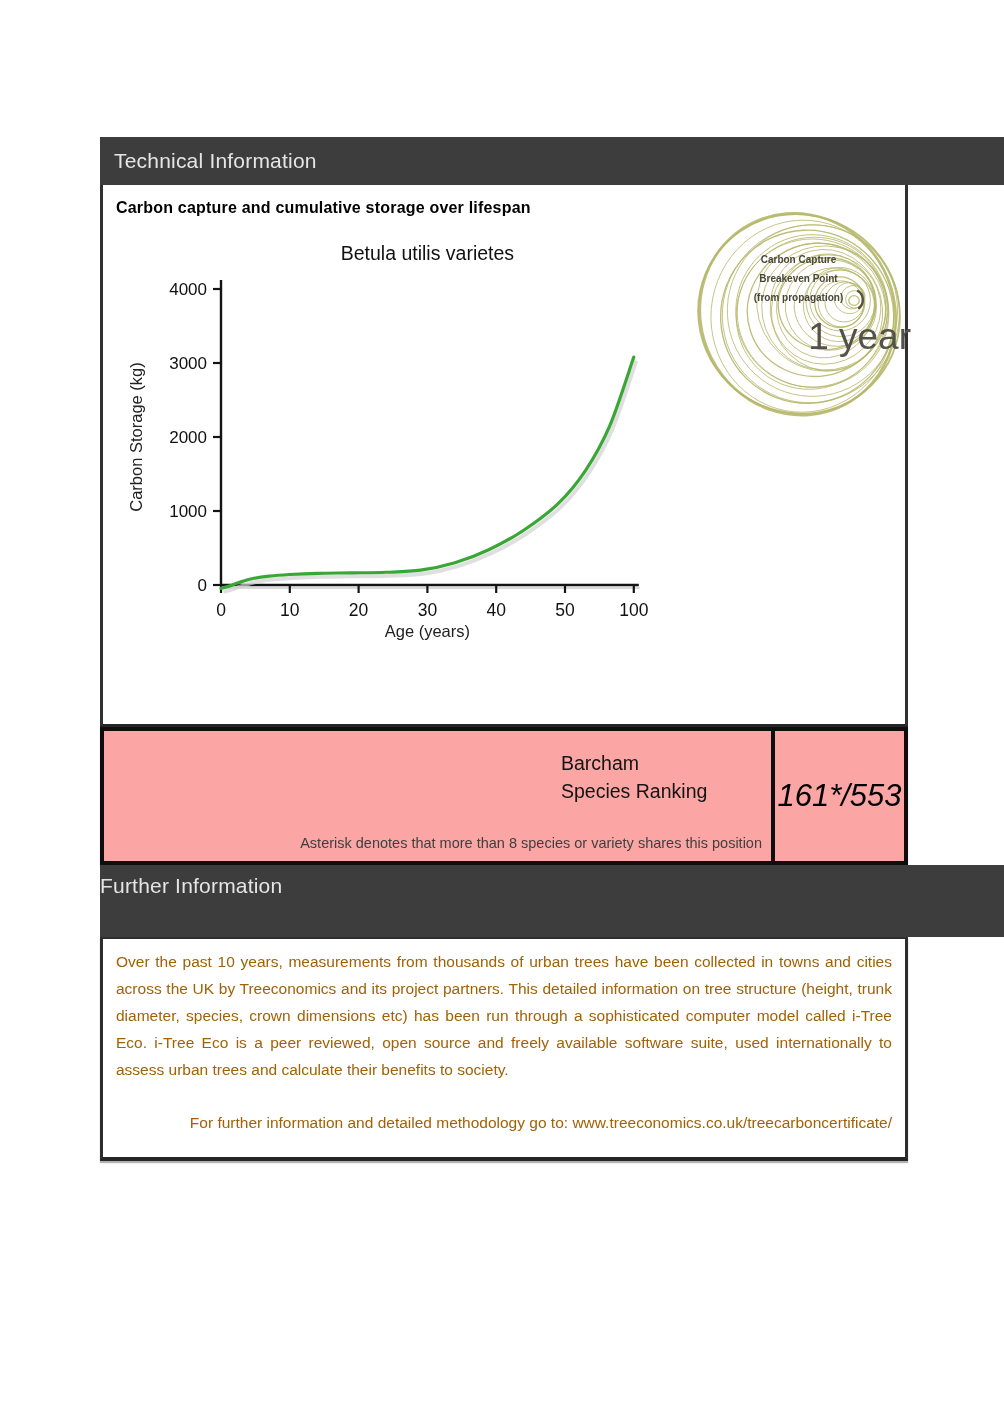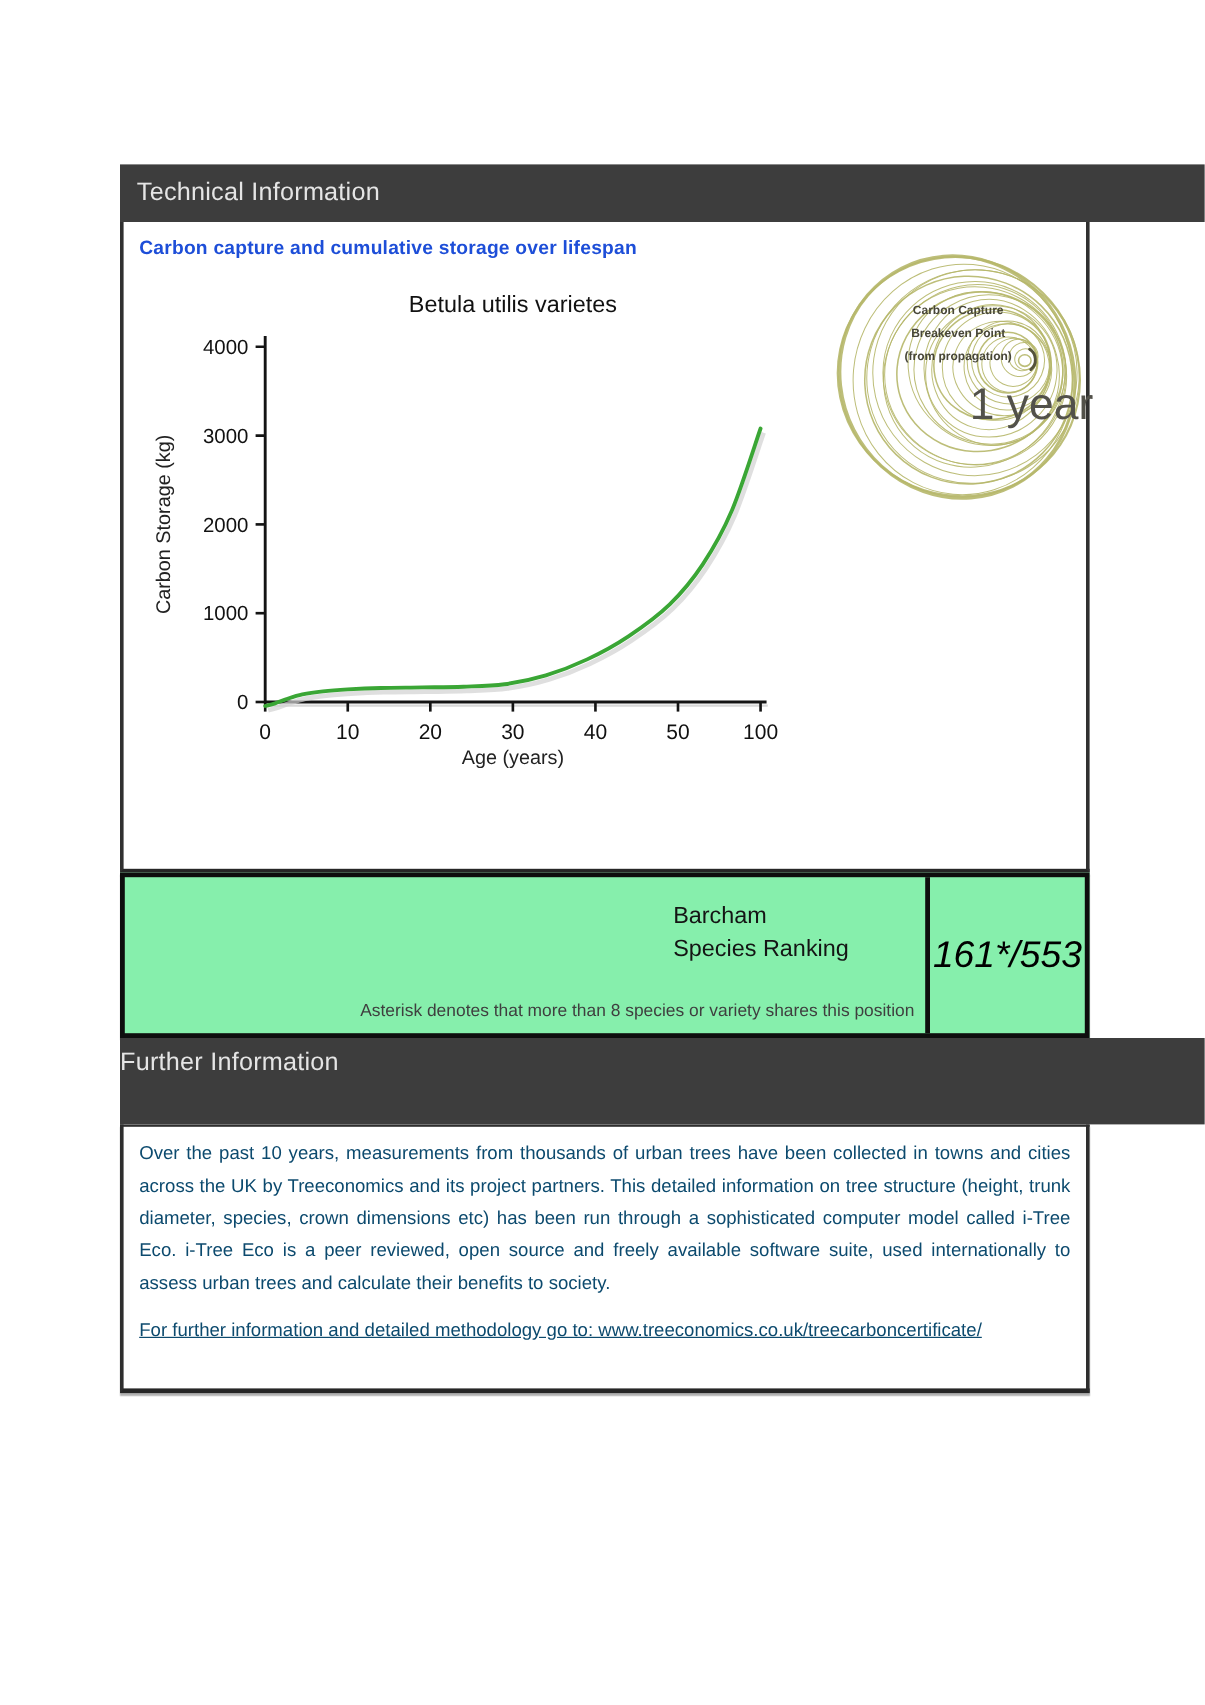--- a/index.html
+++ b/index.html
@@ -6,42 +6,42 @@
   .page{position:relative;width:1004px;height:1421px;background:#ffffff;overflow:hidden;
         font-family:"Liberation Sans","DejaVu Sans",sans-serif;}
   .bar{position:absolute;left:100px;width:976px;background:#3d3d3d;color:#e5e5e5;
        box-sizing:border-box;}
   .bar1{top:137px;height:48px;line-height:48px;padding-left:14px;font-size:21px;letter-spacing:.2px;}
   .bar2{top:865px;height:72px;padding:9px 0 0 0;font-size:21px;letter-spacing:.2px;}
   .box{position:absolute;left:100px;width:808px;background:#ffffff;box-sizing:border-box;}
   .box1{top:185px;height:542px;border-left:3px solid #303030;border-right:3px solid #303030;
         border-bottom:3px solid #262626;}
   .section-title{position:absolute;left:13px;top:14px;margin:0;font-size:16px;font-weight:bold;
-        color:#1d4ed8;letter-spacing:.2px;}
+        color:#000000;letter-spacing:.2px;}
   .desc{position:absolute;left:13px;top:482px;width:782px;margin:0;font-size:15px;line-height:22px;
         color:#3a3a3a;}
   #chart-holder{position:absolute;left:15px;top:43px;width:560px;height:430px;}
   .badge{position:absolute;left:583px;top:13px;width:225px;height:225px;}
   .badge svg{position:absolute;left:0;top:0;}
   .badge-text{position:absolute;left:0;top:0;width:225px;text-align:center;}
   .badge-title{margin-top:52px;font-size:10px;line-height:19px;font-weight:bold;color:#474638;}
   .badge-value{margin-top:9px;font-size:37px;color:#52514a;text-align:right;}
   .ranking{position:absolute;left:100px;top:727px;width:808px;height:138px;box-sizing:border-box;
-        border:4px solid #0e0e0e;display:flex;background:#86efac;
+        border:4px solid #0e0e0e;display:flex;background:#fca5a5;
         box-shadow:0 2px 1px rgba(0,0,0,.25);}
   .rank-left{position:relative;width:671px;box-sizing:border-box;border-right:4px solid #0e0e0e;}
   .rank-label{position:absolute;left:457px;top:18px;font-size:19.5px;line-height:28px;color:#141414;}
   .rank-note{position:absolute;right:9px;bottom:10px;font-size:14.5px;color:#3f3f3f;}
   .rank-right{flex:1;display:flex;align-items:center;justify-content:center;}
   .rank-value{font-size:31px;color:#000;font-style:italic;}
   .box2{top:937px;height:224px;border:3px solid #2e2e2e;border-top:2px solid #2e2e2e;
         border-bottom:4px solid #262626;box-shadow:0 2px 1px rgba(0,0,0,.3);
         padding:9px 13px 0 13px;}
-  .box2 p{margin:0;font-size:15.5px;line-height:27px;color:#0c4a6e;text-align:justify;}
-  .box2 .link-line{margin-top:12px;text-align:left;text-decoration:underline;}
+  .box2 p{margin:0;font-size:15.5px;line-height:27px;color:#a16207;text-align:justify;}
+  .box2 .link-line{margin-top:26px;text-align:right;}
   text{font-family:"Liberation Sans","DejaVu Sans",sans-serif;}
 </style>
 </head>
 <body>
 
 <div class="page">
 
   <header class="bar bar1">
     <span>Technical Information</span>
   </header>

